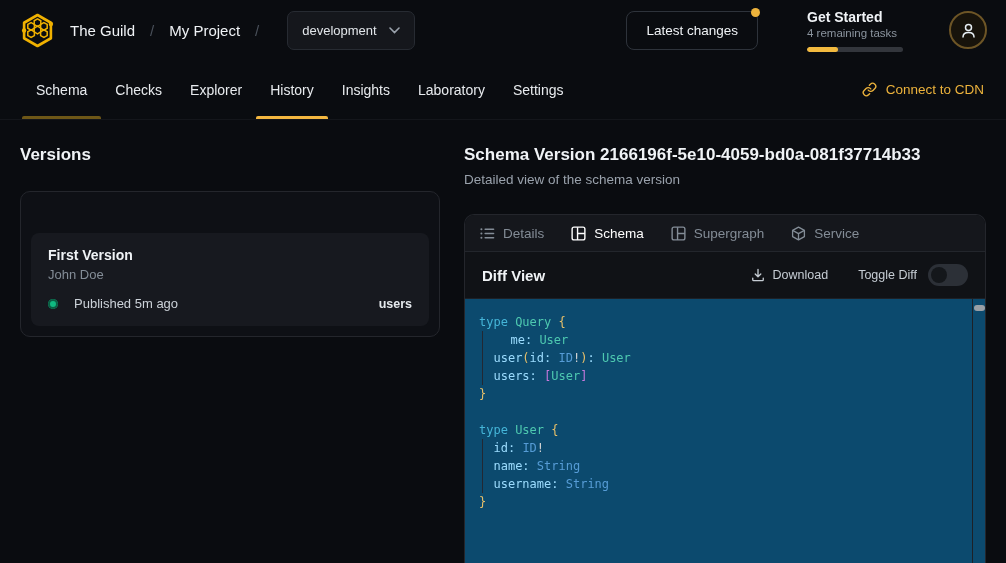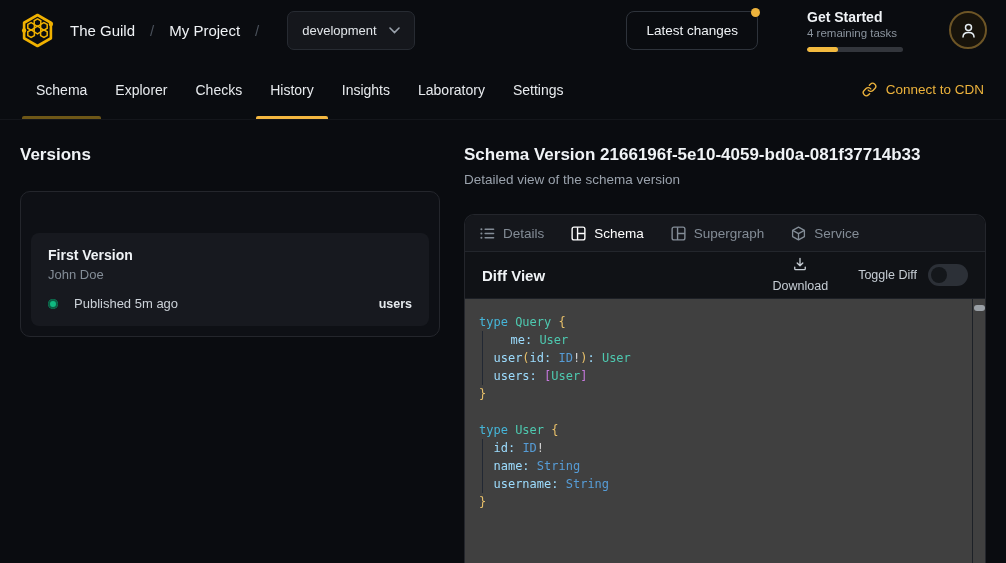--- a/index.html
+++ b/index.html
@@ -81,28 +81,28 @@
     margin-top:25px; flex:1; min-height:0; display:flex; flex-direction:column;
     border:1px solid #24262c; border-bottom:none; border-radius:10px 10px 0 0; overflow:hidden;
   }
   .panel-tabs { height:37px; flex:0 0 auto; display:flex; align-items:center; gap:27px; padding:0 15px; background:#15171c; border-bottom:1px solid #23262c; }
   .ptab { display:flex; align-items:center; gap:8px; font-size:13.5px; color:#838c96; cursor:pointer;text-align:center; }
   .ptab svg { stroke:#838c96; }
   .ptab.active { color:#ffffff; }
   .ptab.active svg { stroke:#ffffff; }
   .diff-row { height:47px; flex:0 0 auto; display:flex; align-items:center; padding:0 17px; background:#101216; border-bottom:1px solid #1d2026; }
   .diff-title { font-size:15px; font-weight:700; color:#f0f3f6; }
-  .download-btn { margin-left:auto; display:flex; align-items:center; gap:8px; font-size:12.5px; color:#c6cdd4; background:none; border:none; font-family:inherit; cursor:pointer;flex-direction:column; }
+  .download-btn { margin-left:auto; display:flex; align-items:center; gap:8px; font-size:12.5px; color:#c6cdd4; background:none; border:none; font-family:inherit; cursor:pointer; }
   .toggle-label { margin-left:30px; font-size:12.5px; color:#c6cdd4; }
   .switch { margin-left:11px; width:40px; height:22px; border-radius:11px; background:#2c3037; position:relative; cursor:pointer; border:none; }
   .switch .knob { position:absolute; top:3px; left:3px; width:16px; height:16px; border-radius:50%; background:#14171b; transition:left .15s; }
 
   
   .code-area {
-    flex:1; min-height:0; position:relative; background:#404040;
+    flex:1; min-height:0; position:relative; background:#0c4a6e;
     padding:14px 16px 0 14px; overflow:hidden;
     font-family:"DejaVu Sans Mono", monospace; font-size:12px; line-height:18px;
   }
   .cl { height:18px; white-space:pre; position:relative; }
   .cl.ind::before { content:""; position:absolute; left:3px; top:0; bottom:0; width:1px; background:#222833; }
   .vscroll { position:absolute; top:0; right:0; bottom:0; width:13px; border-left:1px solid #1d2127; }
   .vthumb { position:absolute; top:6px; left:1px; width:11px; height:6px; border-radius:3px; background:#9aa0a6; }
 </style>
 </head>
 <body>
@@ -153,24 +153,24 @@
       <path d="M3 15 c0-3 2.5-4.6 5.5-4.6 s5.5 1.6 5.5 4.6" stroke="#e6edf3" stroke-width="1.5" stroke-linecap="round"></path>
     </svg>
   </button>
 </header>
 
 <nav class="navbar">
   <div class="nav-tab section">
       <span>Schema</span>
     </div>
   <div class="nav-tab">
+      <span>Checks</span>
+    </div>
+  <div class="nav-tab">
       <span>Explorer</span>
-    </div>
-  <div class="nav-tab">
-      <span>Checks</span>
     </div>
   <div class="nav-tab active">
       <span>History</span>
     </div>
   <div class="nav-tab">
       <span>Insights</span>
     </div>
   <div class="nav-tab">
       <span>Laboratory</span>
     </div>

